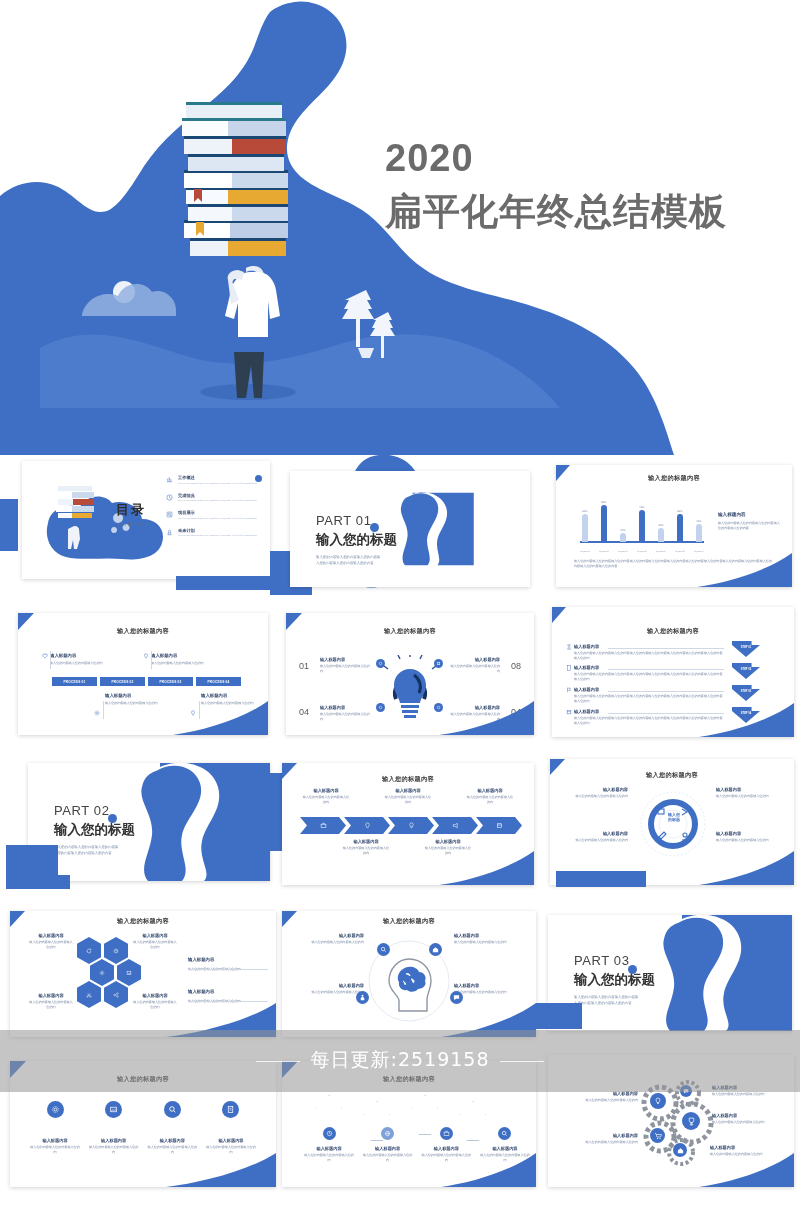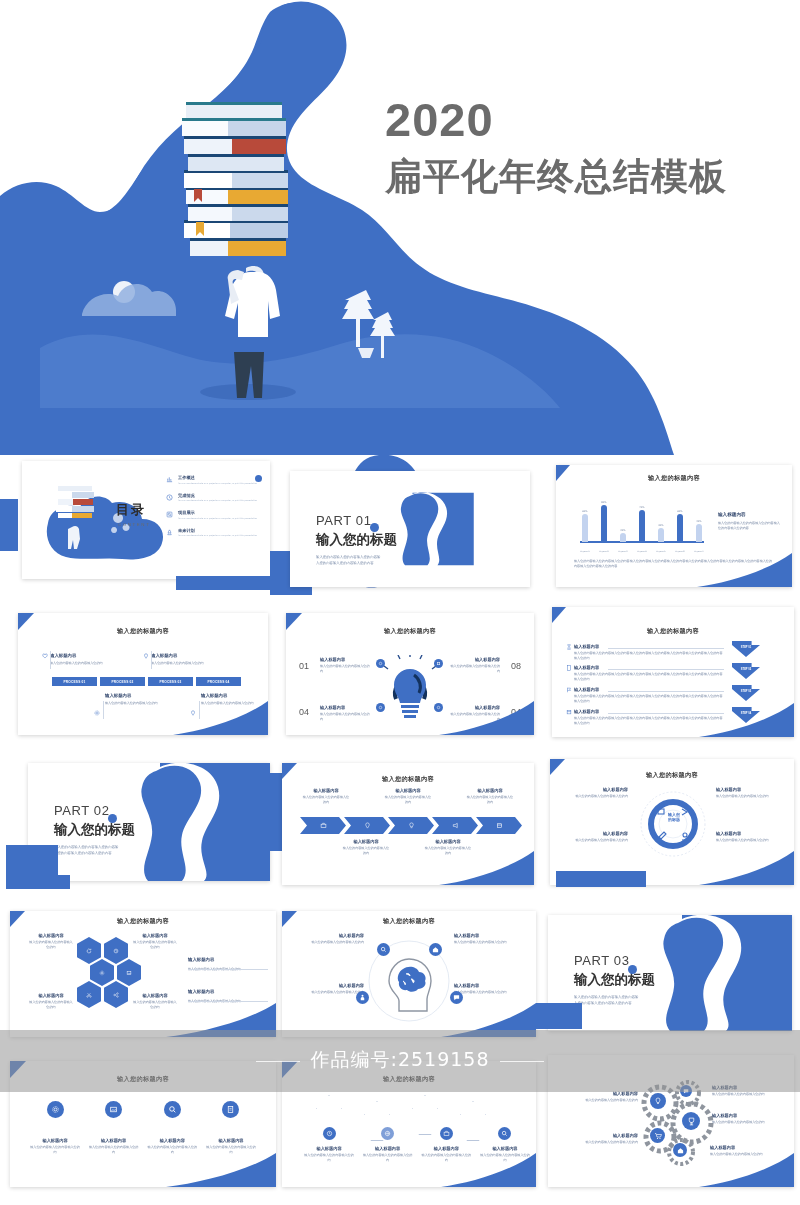--- a/index.html
+++ b/index.html
@@ -12,22 +12,22 @@
   }
   .page { position:relative; width:800px; height:1205px; background:#fff; }
 
   
   .hero { position:absolute; left:0; top:0; width:800px; height:455px; overflow:hidden; }
   .hero-blob { position:absolute; left:0; top:0; width:800px; height:455px; }
   .hero-title-wrap {
     position:absolute; left:385px; top:95px; width:400px;
   }
   .hero-year {
-    font-size:47px; font-weight:bold; color:#6b6b6b; letter-spacing:1px;
-    line-height:1.05; font-family:"Liberation Sans","DejaVu Sans",sans-serif;
+    font-size:38px; font-weight:bold; color:#6b6b6b; letter-spacing:1px;
+    line-height:1.05; font-family:"Liberation Sans","DejaVu Sans",sans-serif;margin-top:44px;
   }
   .hero-sub {
     font-size:37px; font-weight:bold; color:#6b6b6b; letter-spacing:1px;
     margin-top:8px; white-space:nowrap;
     font-family:"DejaVu Sans","Liberation Sans",sans-serif;
   }
 
   
   .grid { position:absolute; left:0; top:455px; width:800px; height:750px; }
   .slide {
@@ -937,18 +937,18 @@
       <svg class="corner-swoosh" viewBox="0 0 95 34">
           <path fill="#3f6fc4" d="M95,0 L95,34 L0,34 C30,30 70,18 95,0 Z"></path>
         </svg>
     </div>
 
   </div>
 
   <div class="watermark">
     <div class="wm-code-wrap">
       <div class="wm-dash"></div>
-      <div class="wm-code">作品编号:2519158</div>
+      <div class="wm-code">每日更新:2519158</div>
       <div class="wm-dash"></div>
     </div>
   </div>
 
 </div>
 
 </body></html>

